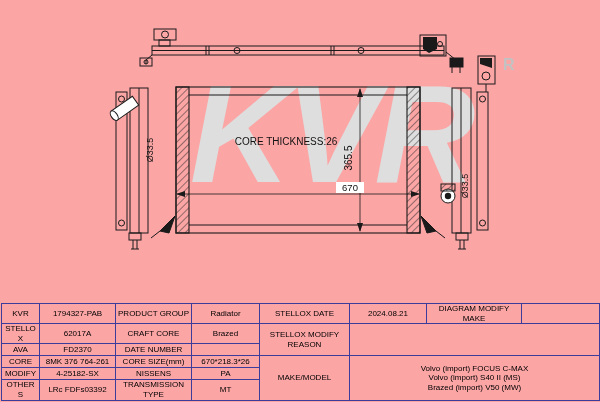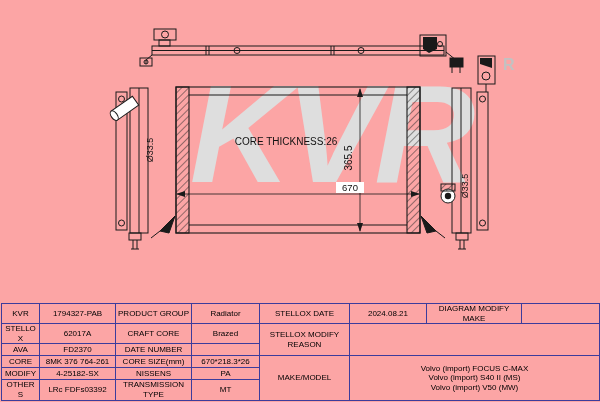--- a/index.html
+++ b/index.html
@@ -166,21 +166,21 @@
       </tr>
       <tr class="r-sm">
         <td>CORE</td>
         <td>8MK 376 764-261</td>
         <td>CORE SIZE(mm)</td>
         <td>670*218.3*26</td>
         <td rowspan="3">MAKE/MODEL</td>
         <td colspan="3" rowspan="3">
           <div>Volvo (import) FOCUS C-MAX</div>
           <div>Volvo (import) S40 II (MS)</div>
-          <div>Volvo (import) V50 (MW)</div>
+          <div>Brazed (import) V50 (MW)</div>
         </td>
       </tr>
       <tr class="r-sm">
         <td>MODIFY</td>
         <td>4-25182-SX</td>
         <td>NISSENS</td>
         <td>PA</td>
       </tr>
       <tr class="r-lg">
         <td>OTHERS</td>

